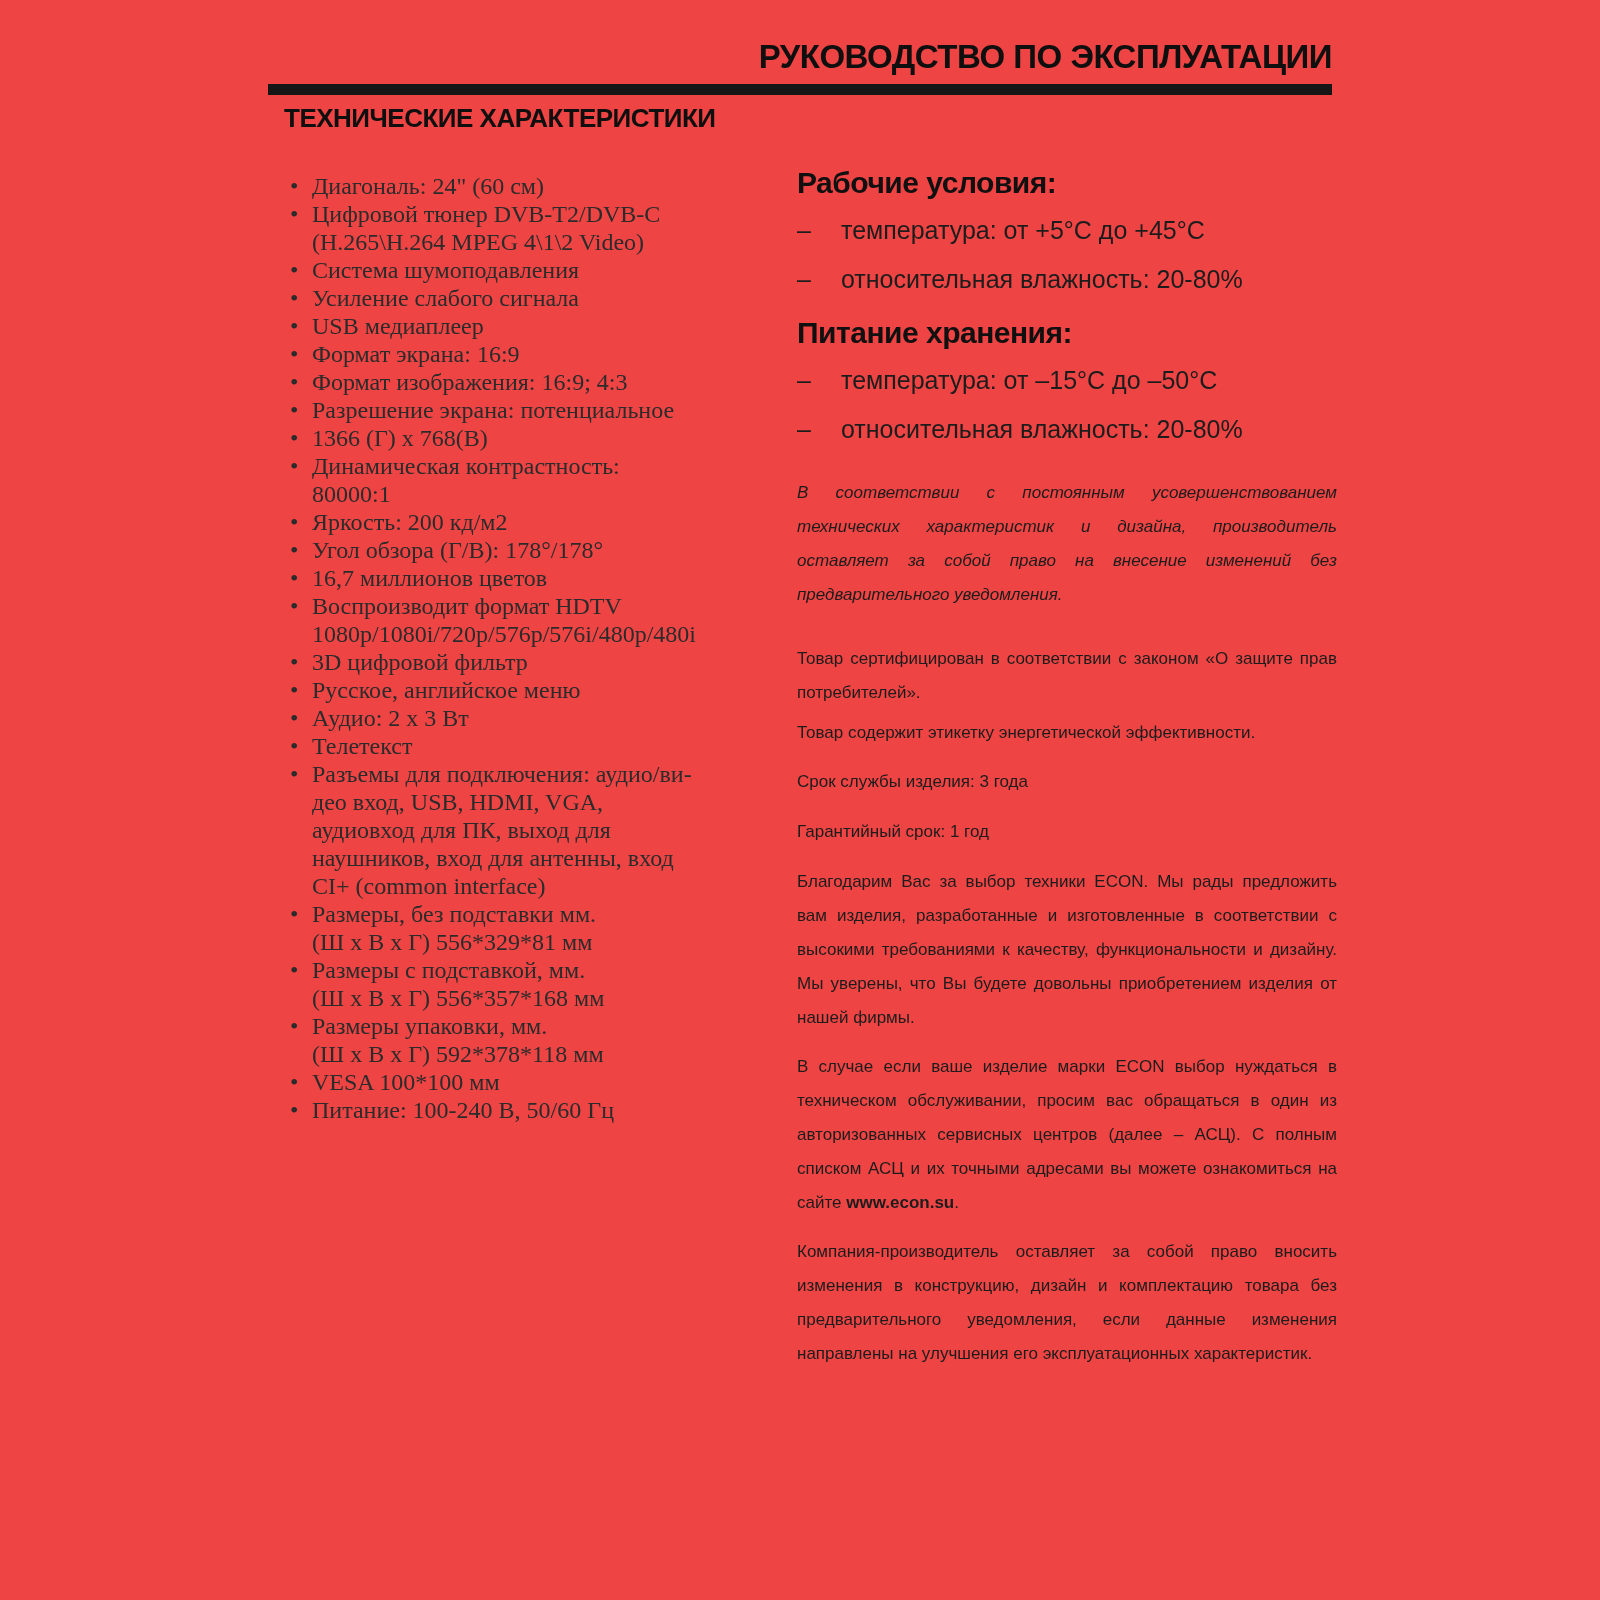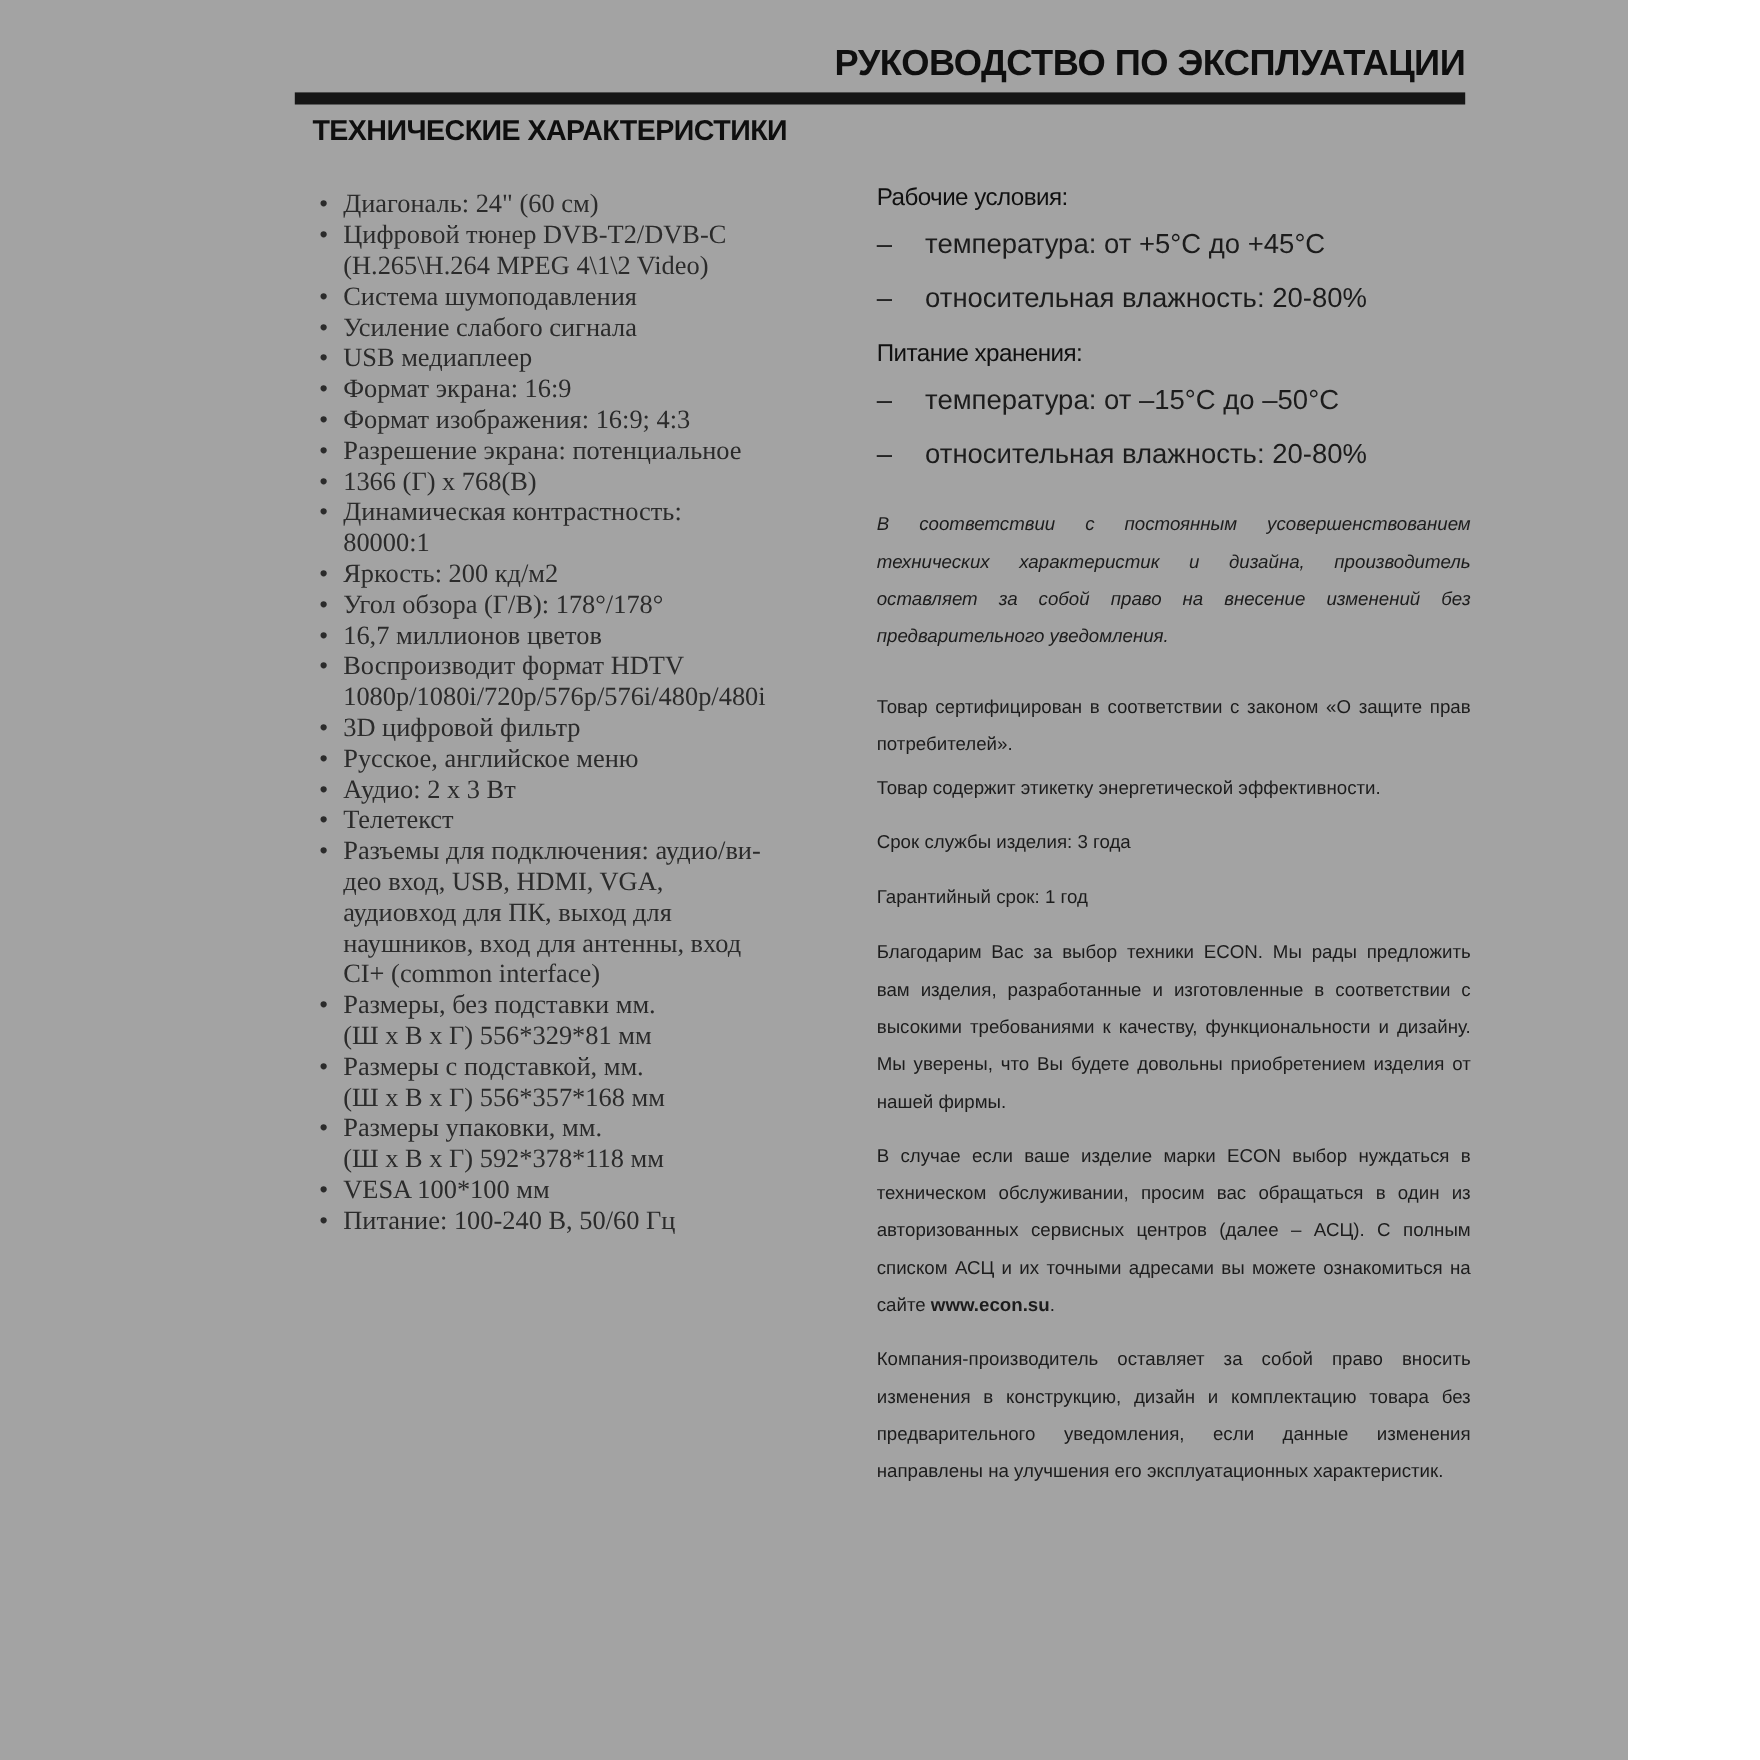--- a/index.html
+++ b/index.html
@@ -1,19 +1,19 @@
 <!DOCTYPE html>
 <html><head>
 <meta charset="utf-8">
 <style>
   html,body{margin:0;padding:0;background:#ffffff;}
   .page{
     position:relative;
-    width:1480px;height:1600px;
-    background:#a3a3a3;
+    width:1600px;height:1600px;
+    background:#ef4444;
     font-family:"Liberation Sans",sans-serif;
     color:#1c1c1c;
     overflow:hidden;
   }
   
   .manual-title{
     position:absolute;
     top:38px;left:270px;width:1062px;
     text-align:right;
     font-size:33px;font-weight:bold;
@@ -51,21 +51,21 @@
     content:"•";
     position:absolute;left:2px;top:0;
     font-size:24px;color:#2b2b2b;
   }
   
   .rightcol{
     position:absolute;
     top:166px;left:797px;width:540px;
   }
   .cond-heading{
-    font-size:22px;font-weight:normal;
+    font-size:30px;font-weight:bold;
     letter-spacing:-0.5px;
     color:#101010;
     margin:0 0 16px 0;
   }
   .cond-heading.storage{margin-top:22px;}
   .cond-item{
     display:flex;
     font-size:25px;
     color:#1c1c1c;
     margin:0 0 20px 0;

